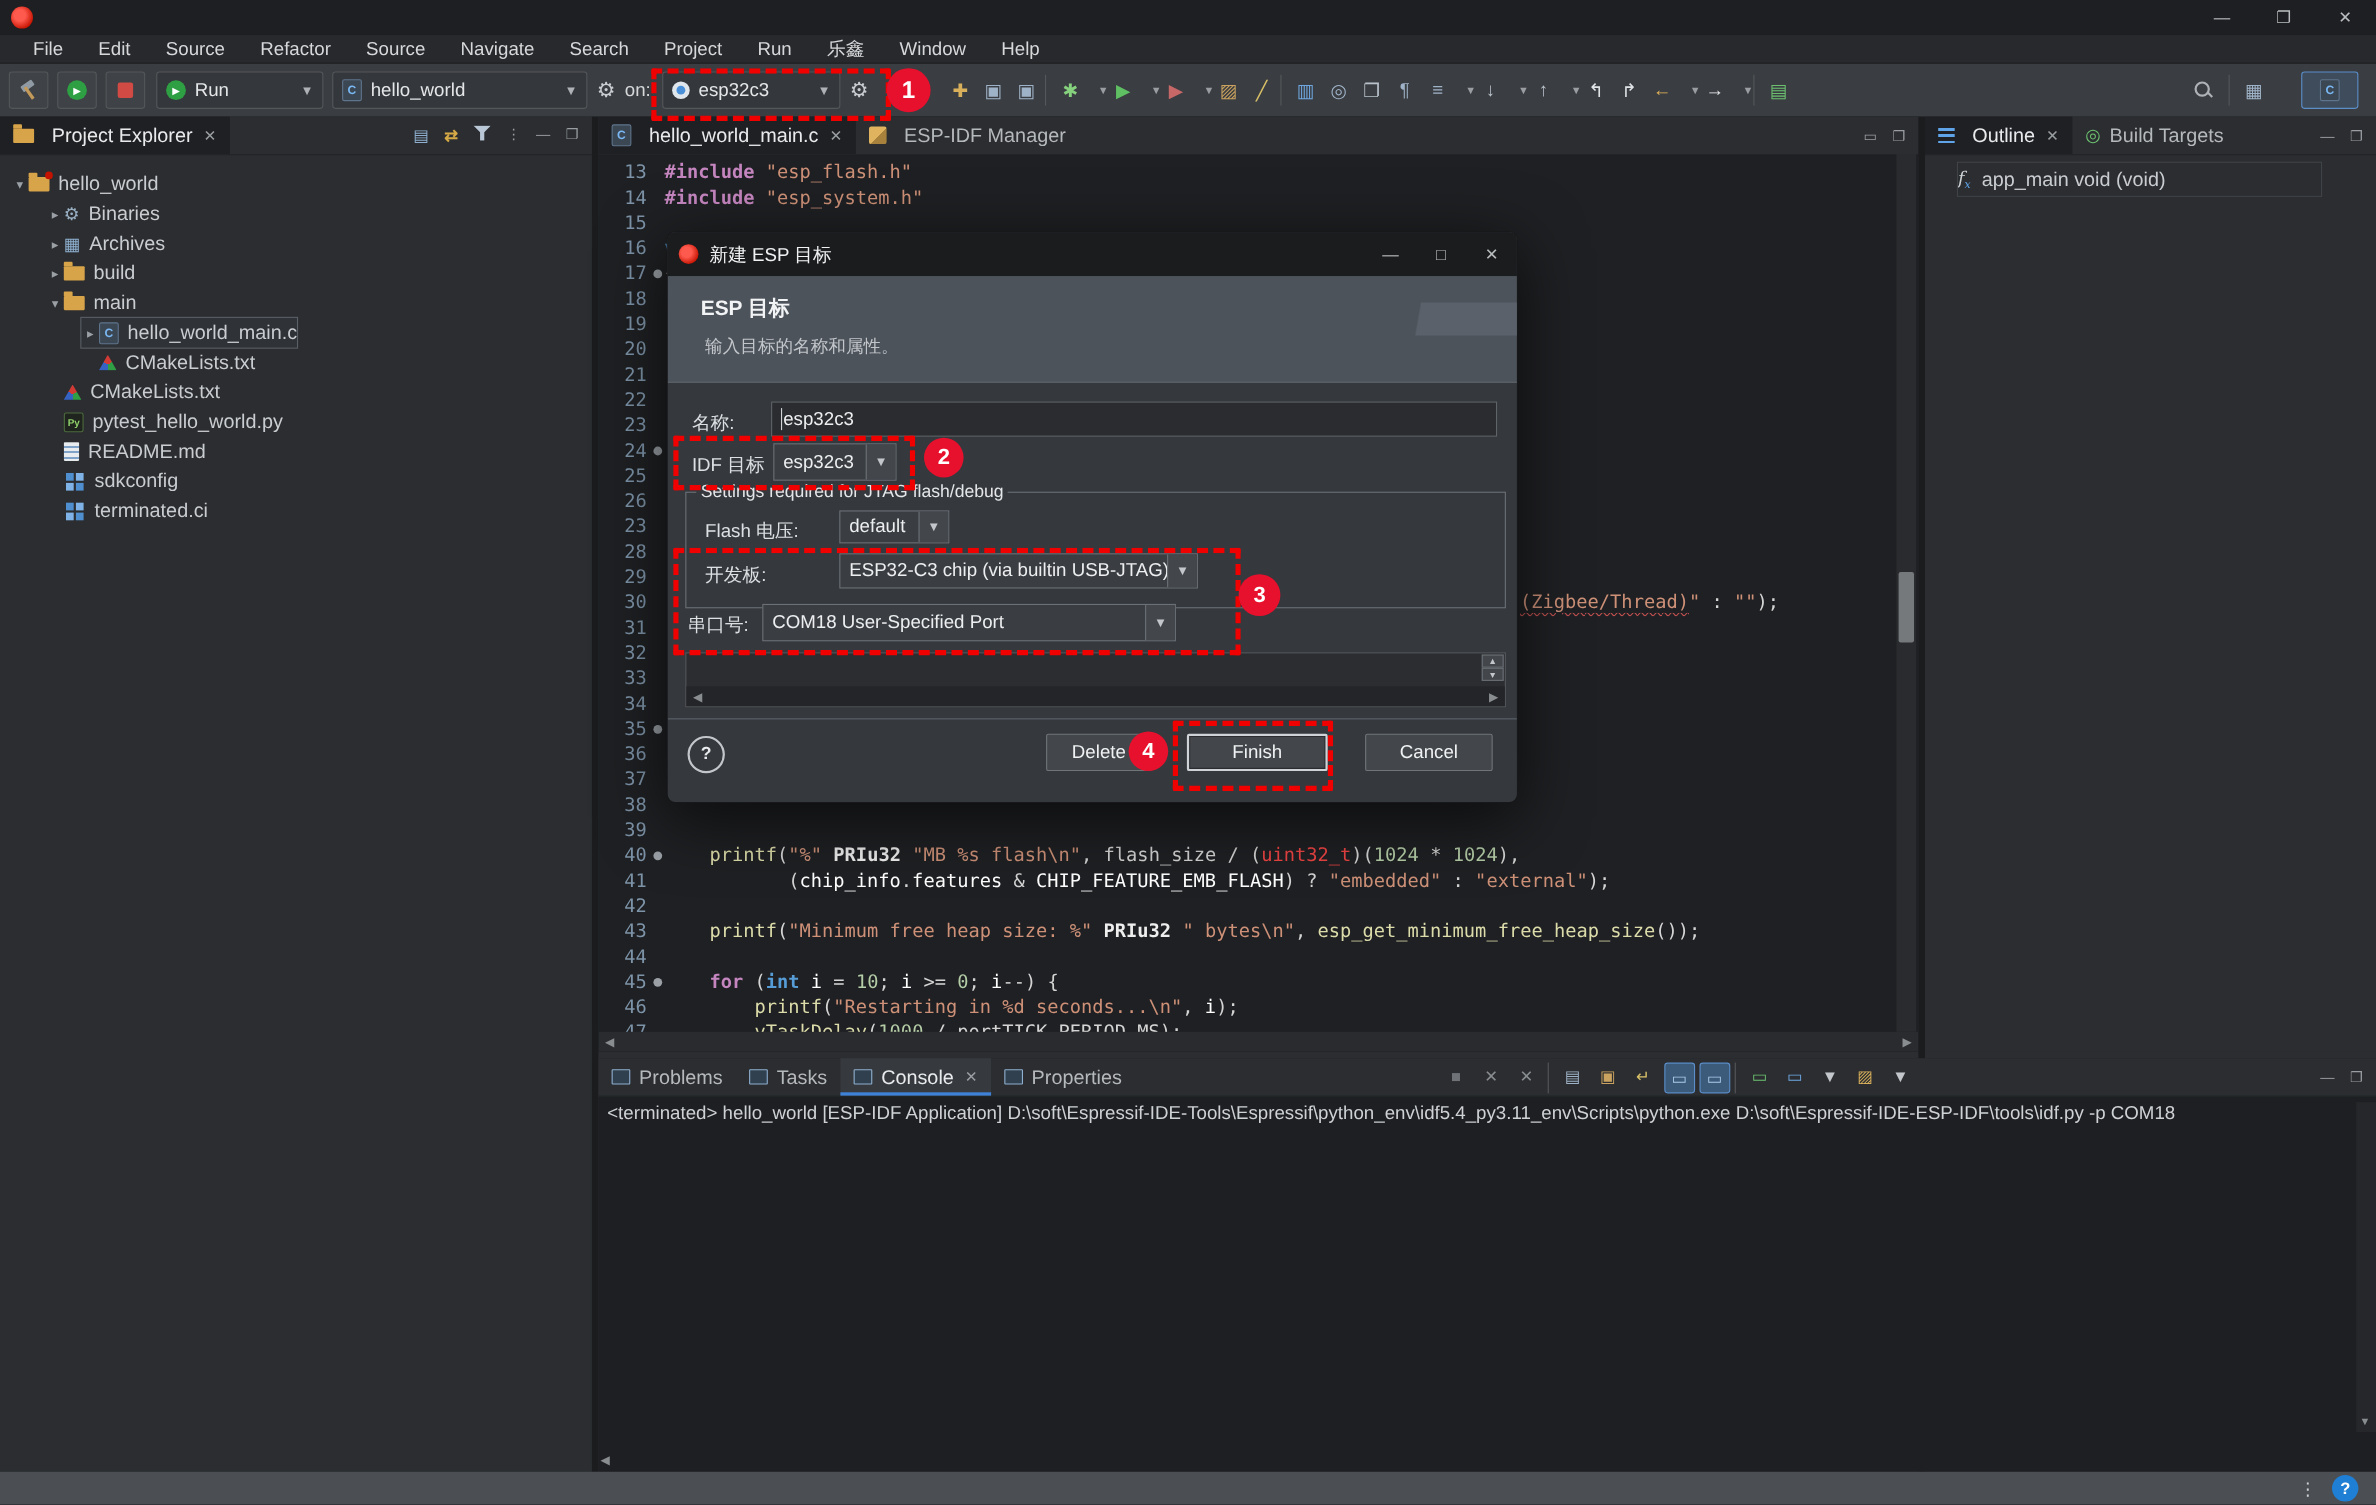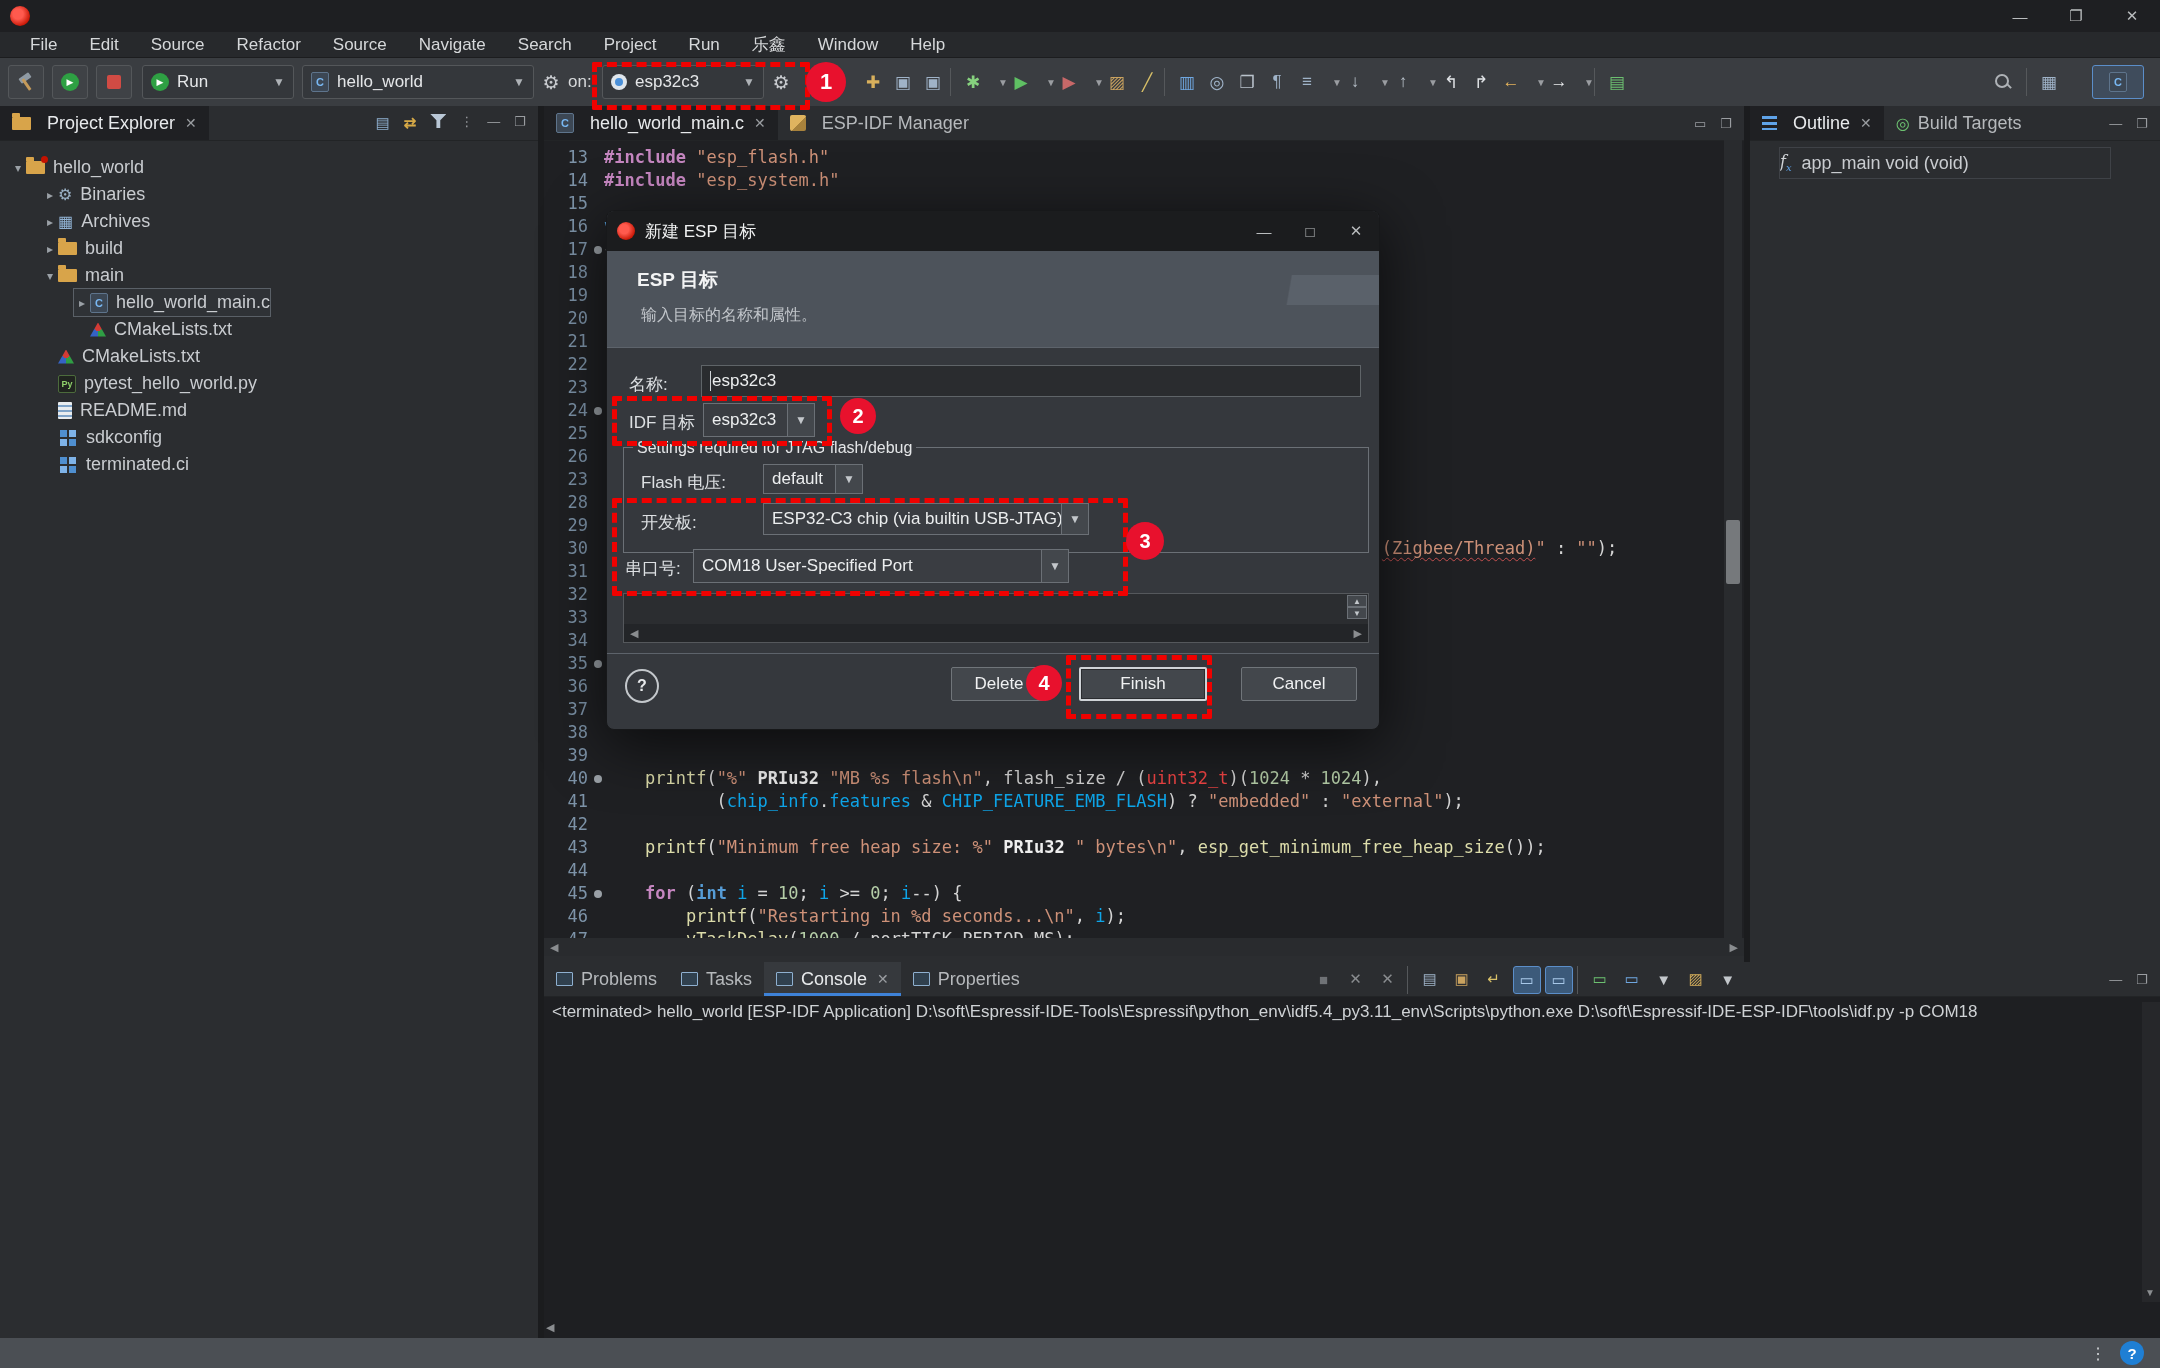--- a/index.html
+++ b/index.html
@@ -71,21 +71,21 @@
   .funnel{width:16px;height:14px;background:#b9c7d6;clip-path:polygon(0 0,100% 0,62% 45%,62% 100%,38% 100%,38% 45%);}
   .link-ico{color:#d6a947;font-size:15px;font-weight:bold;}
   .collapse-ico{color:#8fb0d0;font-size:15px;}
   
   #editor{left:544px;top:106px;width:1200px;height:850px;background:#1f2023;overflow:hidden;}
   .code-line{position:absolute;left:0;height:23px;white-space:pre;font-family:"DejaVu Sans Mono",monospace;font-size:17px;line-height:23px;}
   .lnum{display:inline-block;width:44px;text-align:right;color:#7d93a8;padding-right:6px;}
   .fold-dot{display:inline-block;width:8px;height:8px;border-radius:50%;background:#9aa0a6;margin-right:2px;vertical-align:middle;}
   .nofold{display:inline-block;width:10px;}
   .sg-p{color:#d4d4d4;} .sg-s{color:#ce9178;} .sg-k{color:#569cd6;font-weight:bold;} .sg-c{color:#c586c0;font-weight:bold;}
-  .sg-nu{color:#b5cea8;} .sg-t{color:#ef4444;} .sg-f{color:#dcdcaa;} .sg-v{color:#0ea5e9;}
+  .sg-nu{color:#b5cea8;} .sg-t{color:#ef4444;} .sg-f{color:#dcdcaa;} .sg-v{color:#ffffff;}
   .sg-m{color:#eeeeee;font-weight:bold;} .sg-pp{color:#c586c0;font-weight:bold;}
   .sg-sw{color:#ce9178;text-decoration:underline wavy #c45050 1px;text-underline-offset:3px;}
   .vscroll{position:absolute;right:2px;top:34px;width:18px;bottom:18px;background:#292b2e;}
   .vthumb{position:absolute;left:2px;width:14px;background:#76797c;border-radius:2px;}
   .hscroll{position:absolute;left:0;right:0;bottom:0;height:18px;background:#292b2e;display:flex;align-items:center;justify-content:space-between;
            color:#8a8d90;font-size:11px;padding:0 6px;box-sizing:border-box;}
   
   #outline{left:1750px;top:106px;width:410px;height:850px;background:#2b2d30;}
   .fx{font-family:"DejaVu Serif",serif;font-style:italic;color:#d0d3d6;font-size:16px;}
   .fx sub{color:#5fa3e8;font-size:10px;}

